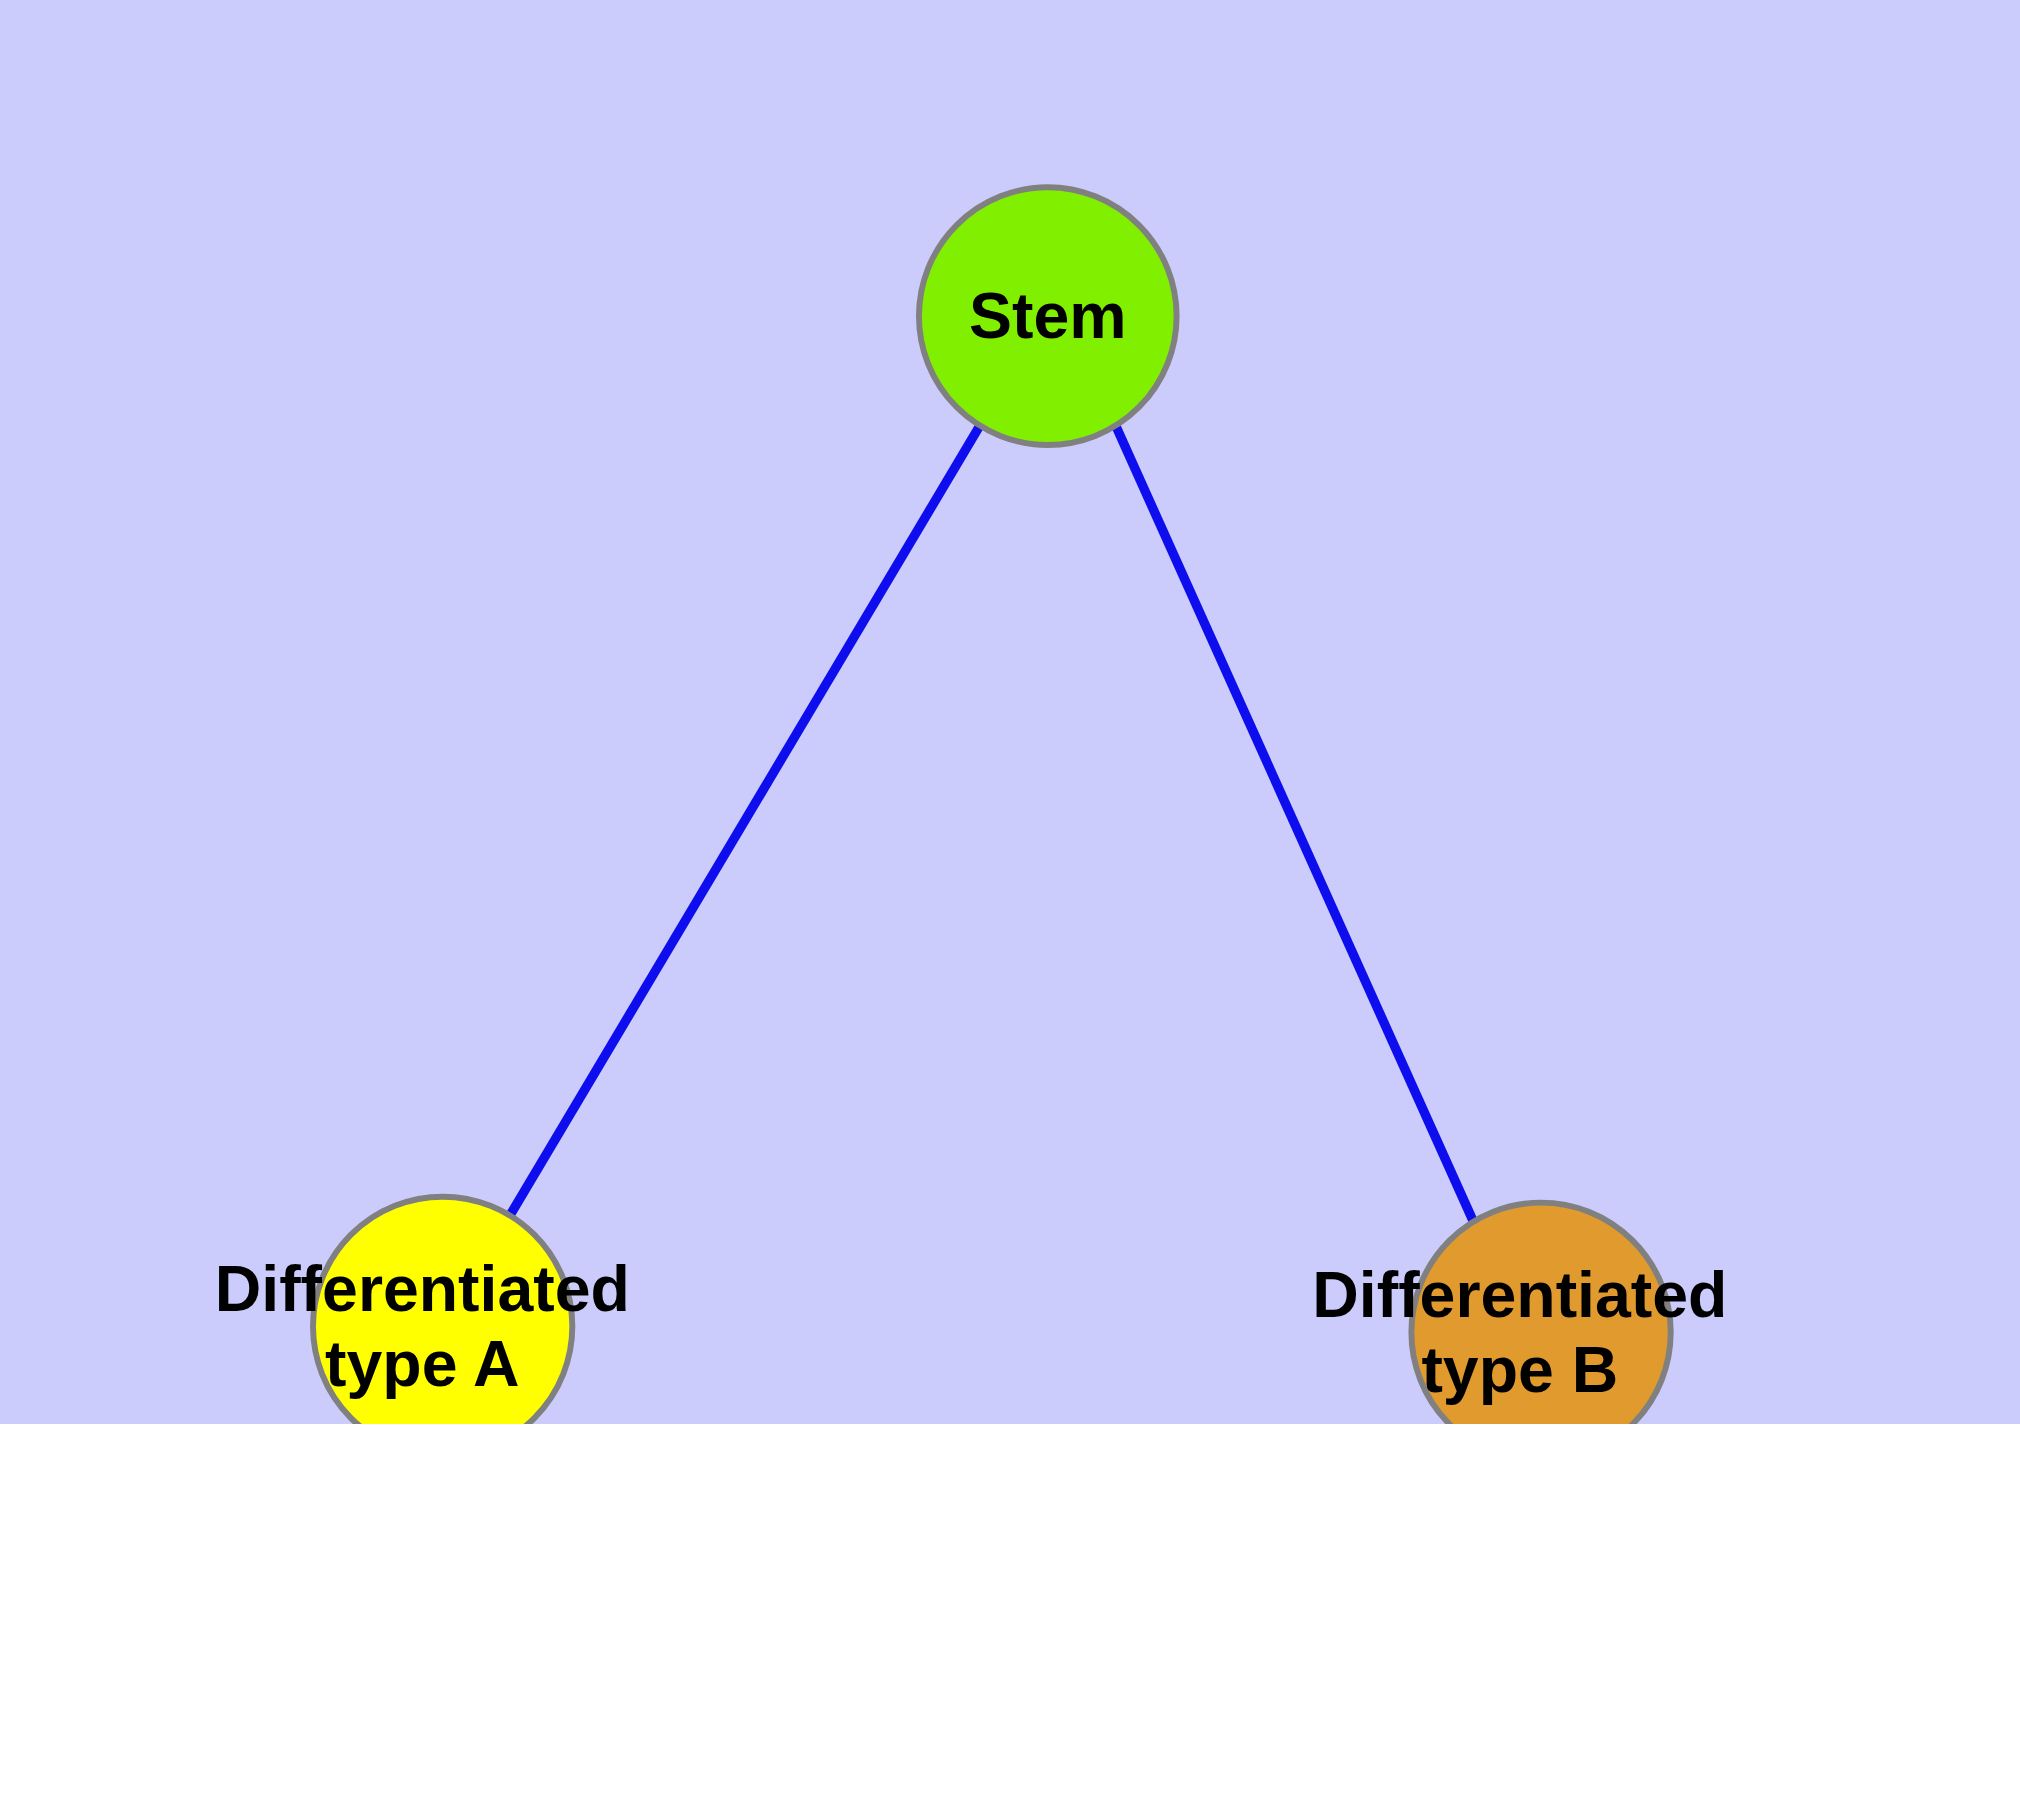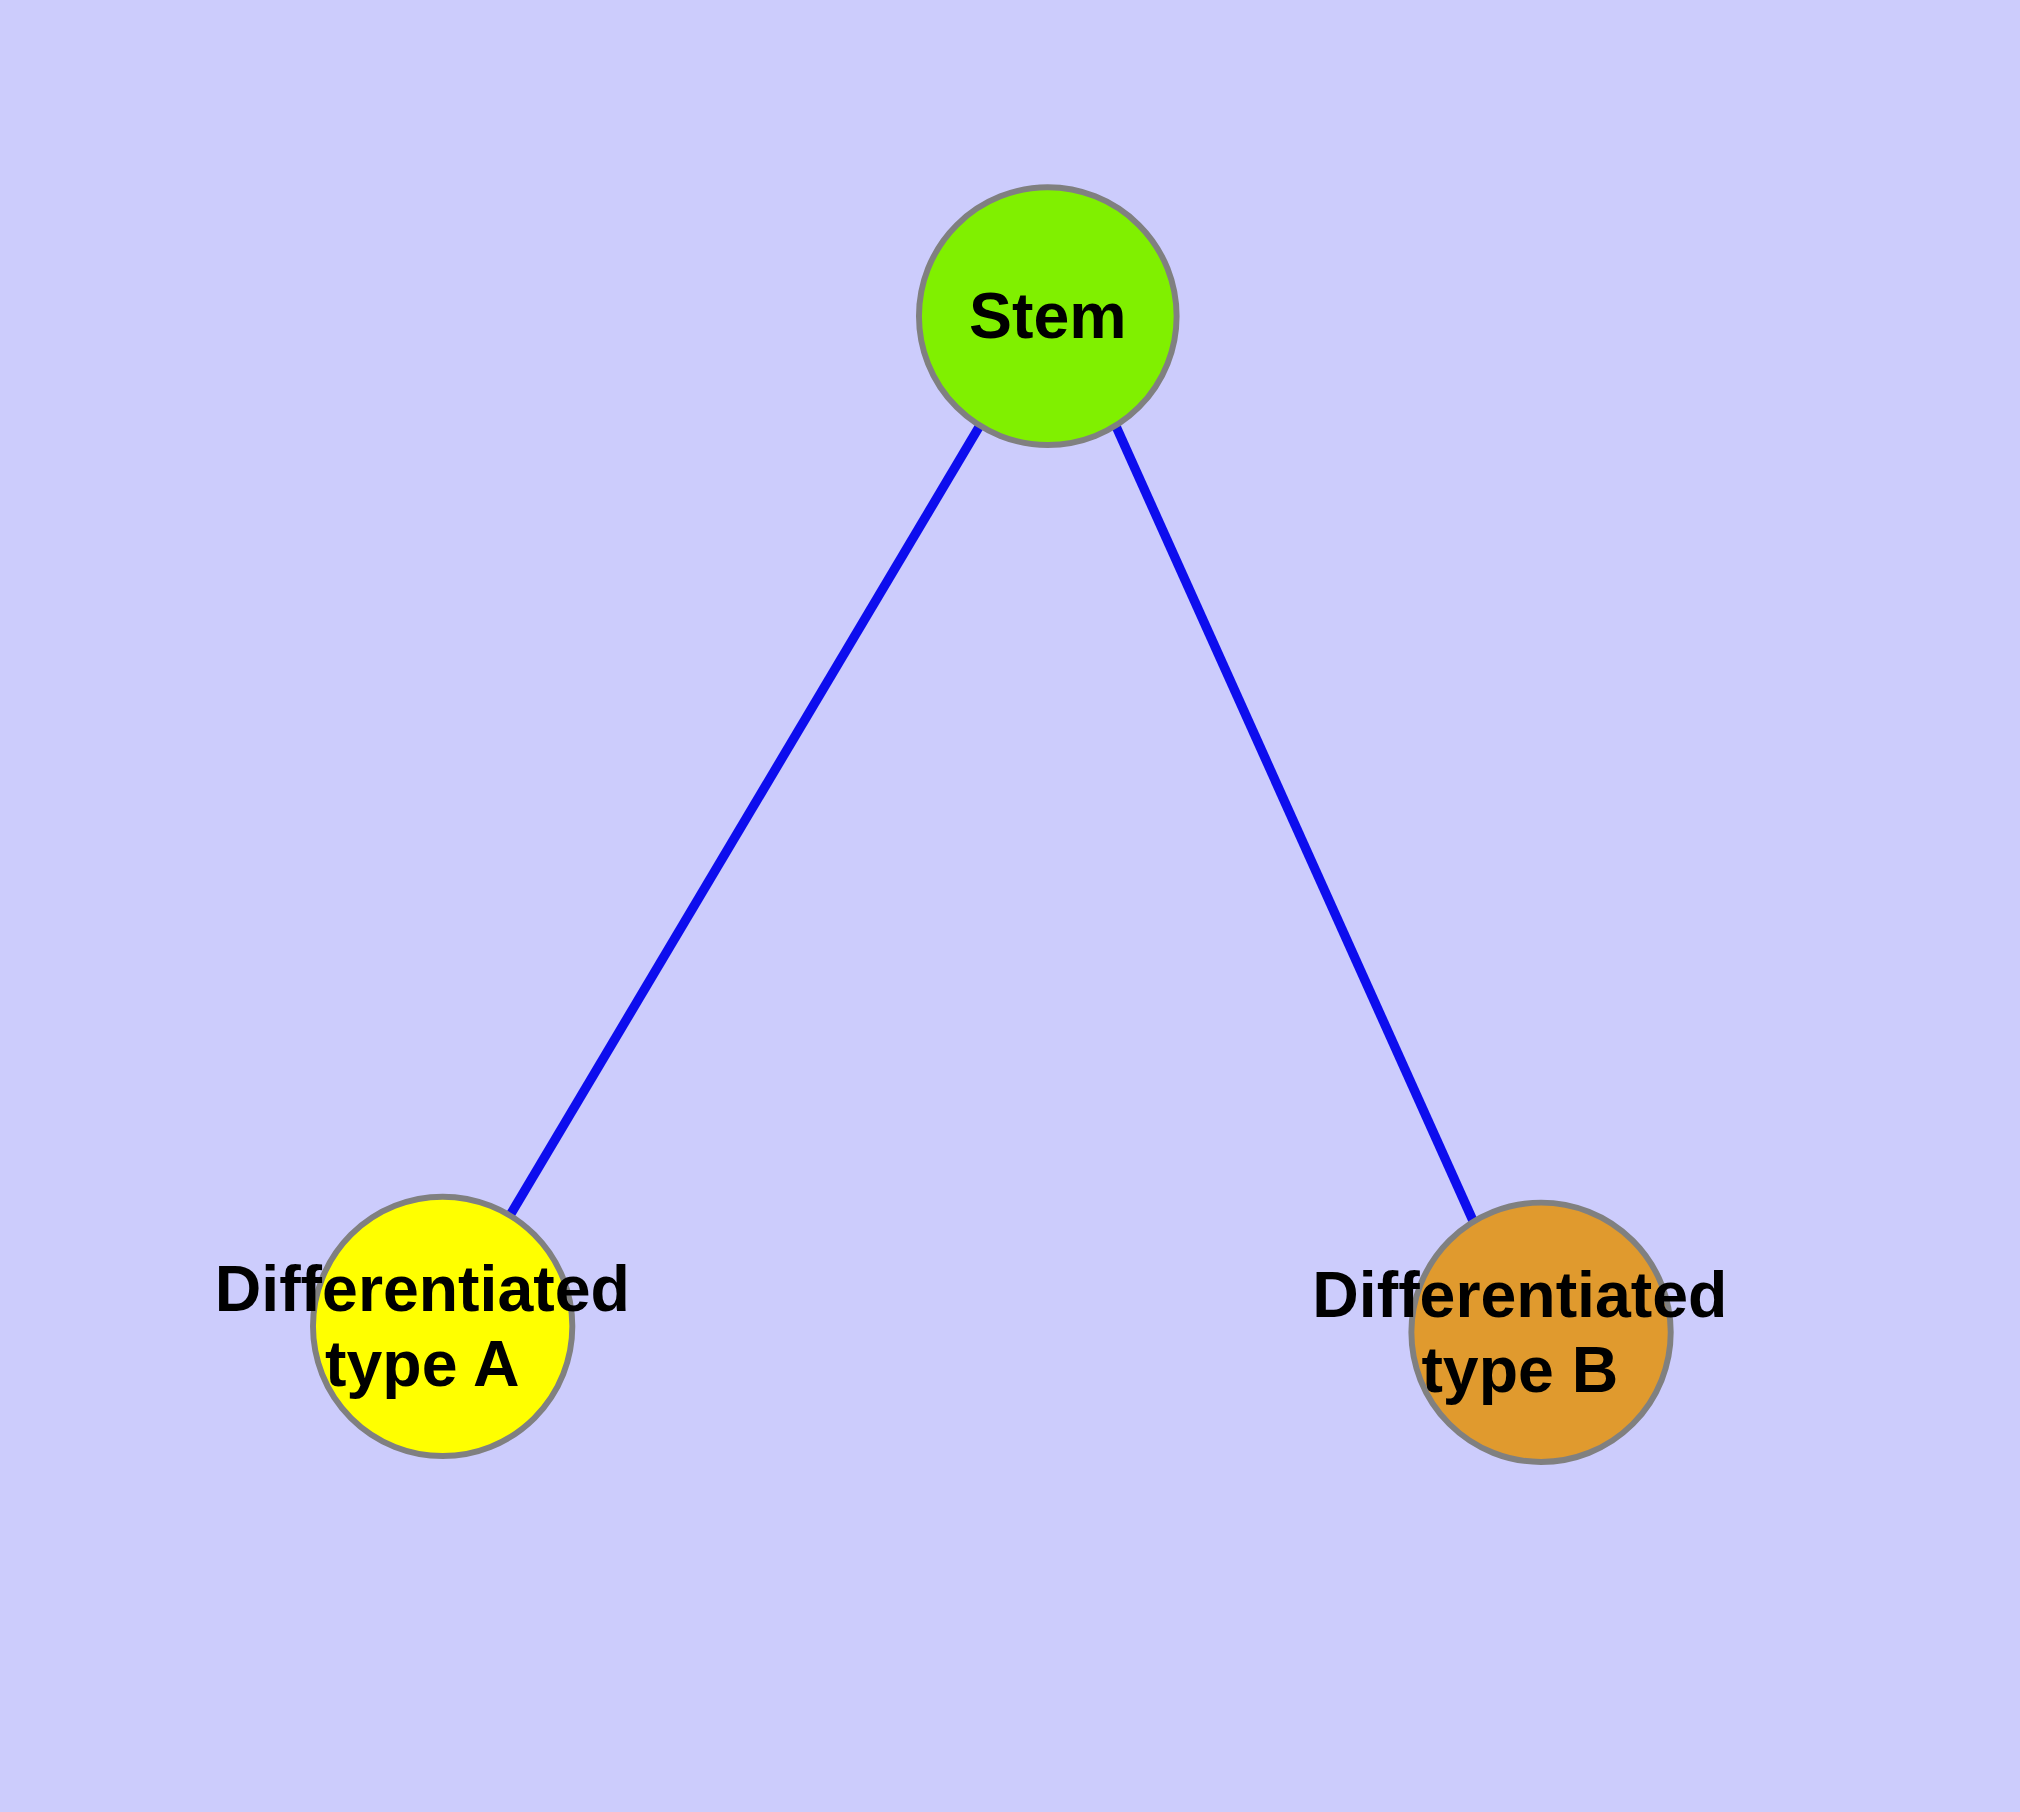--- a/index.html
+++ b/index.html
@@ -7,21 +7,21 @@
     margin: 0;
     padding: 0;
     background: #ffffff;
   }
   body {
     font-family: "Liberation Sans", sans-serif;
   }
   #canvas {
     position: relative;
     width: 2021px;
-    height: 1812px;
+    height: 1424px;
     overflow: hidden;
   }
   #graph-svg {
     position: absolute;
     top: 0;
     left: 0;
     width: 2021px;
     height: 1812px;
     display: block;
   }

